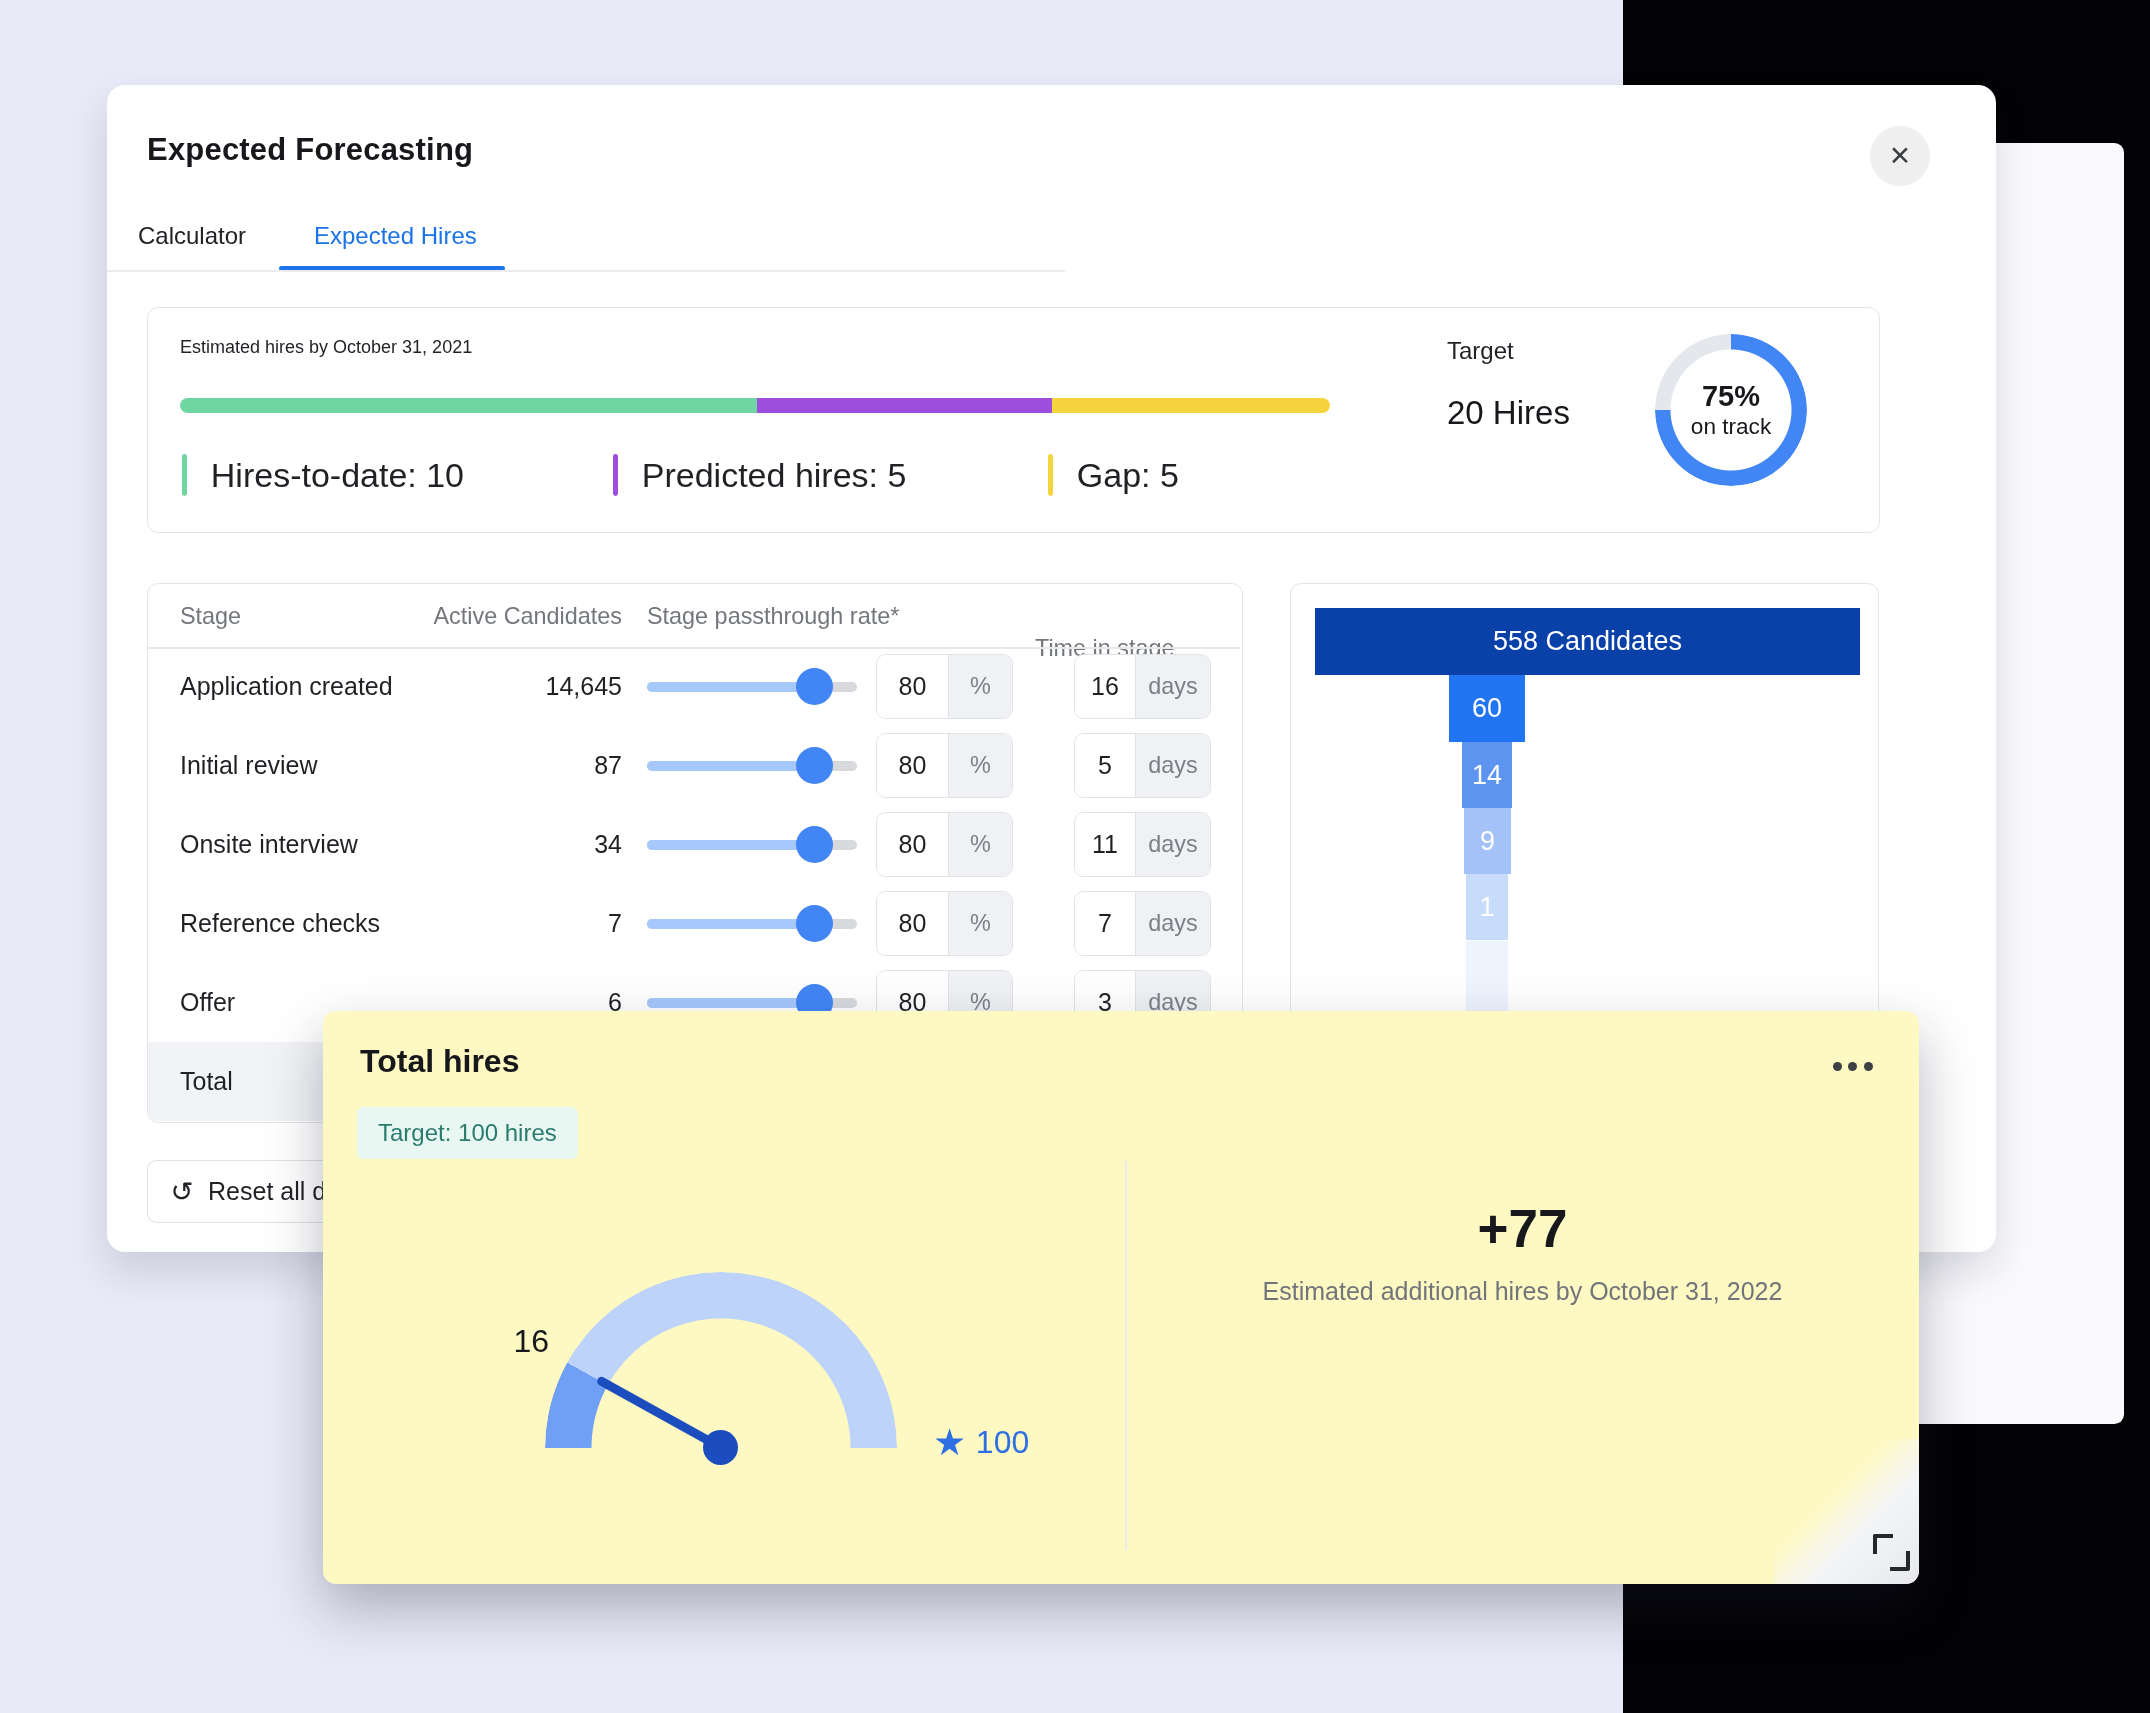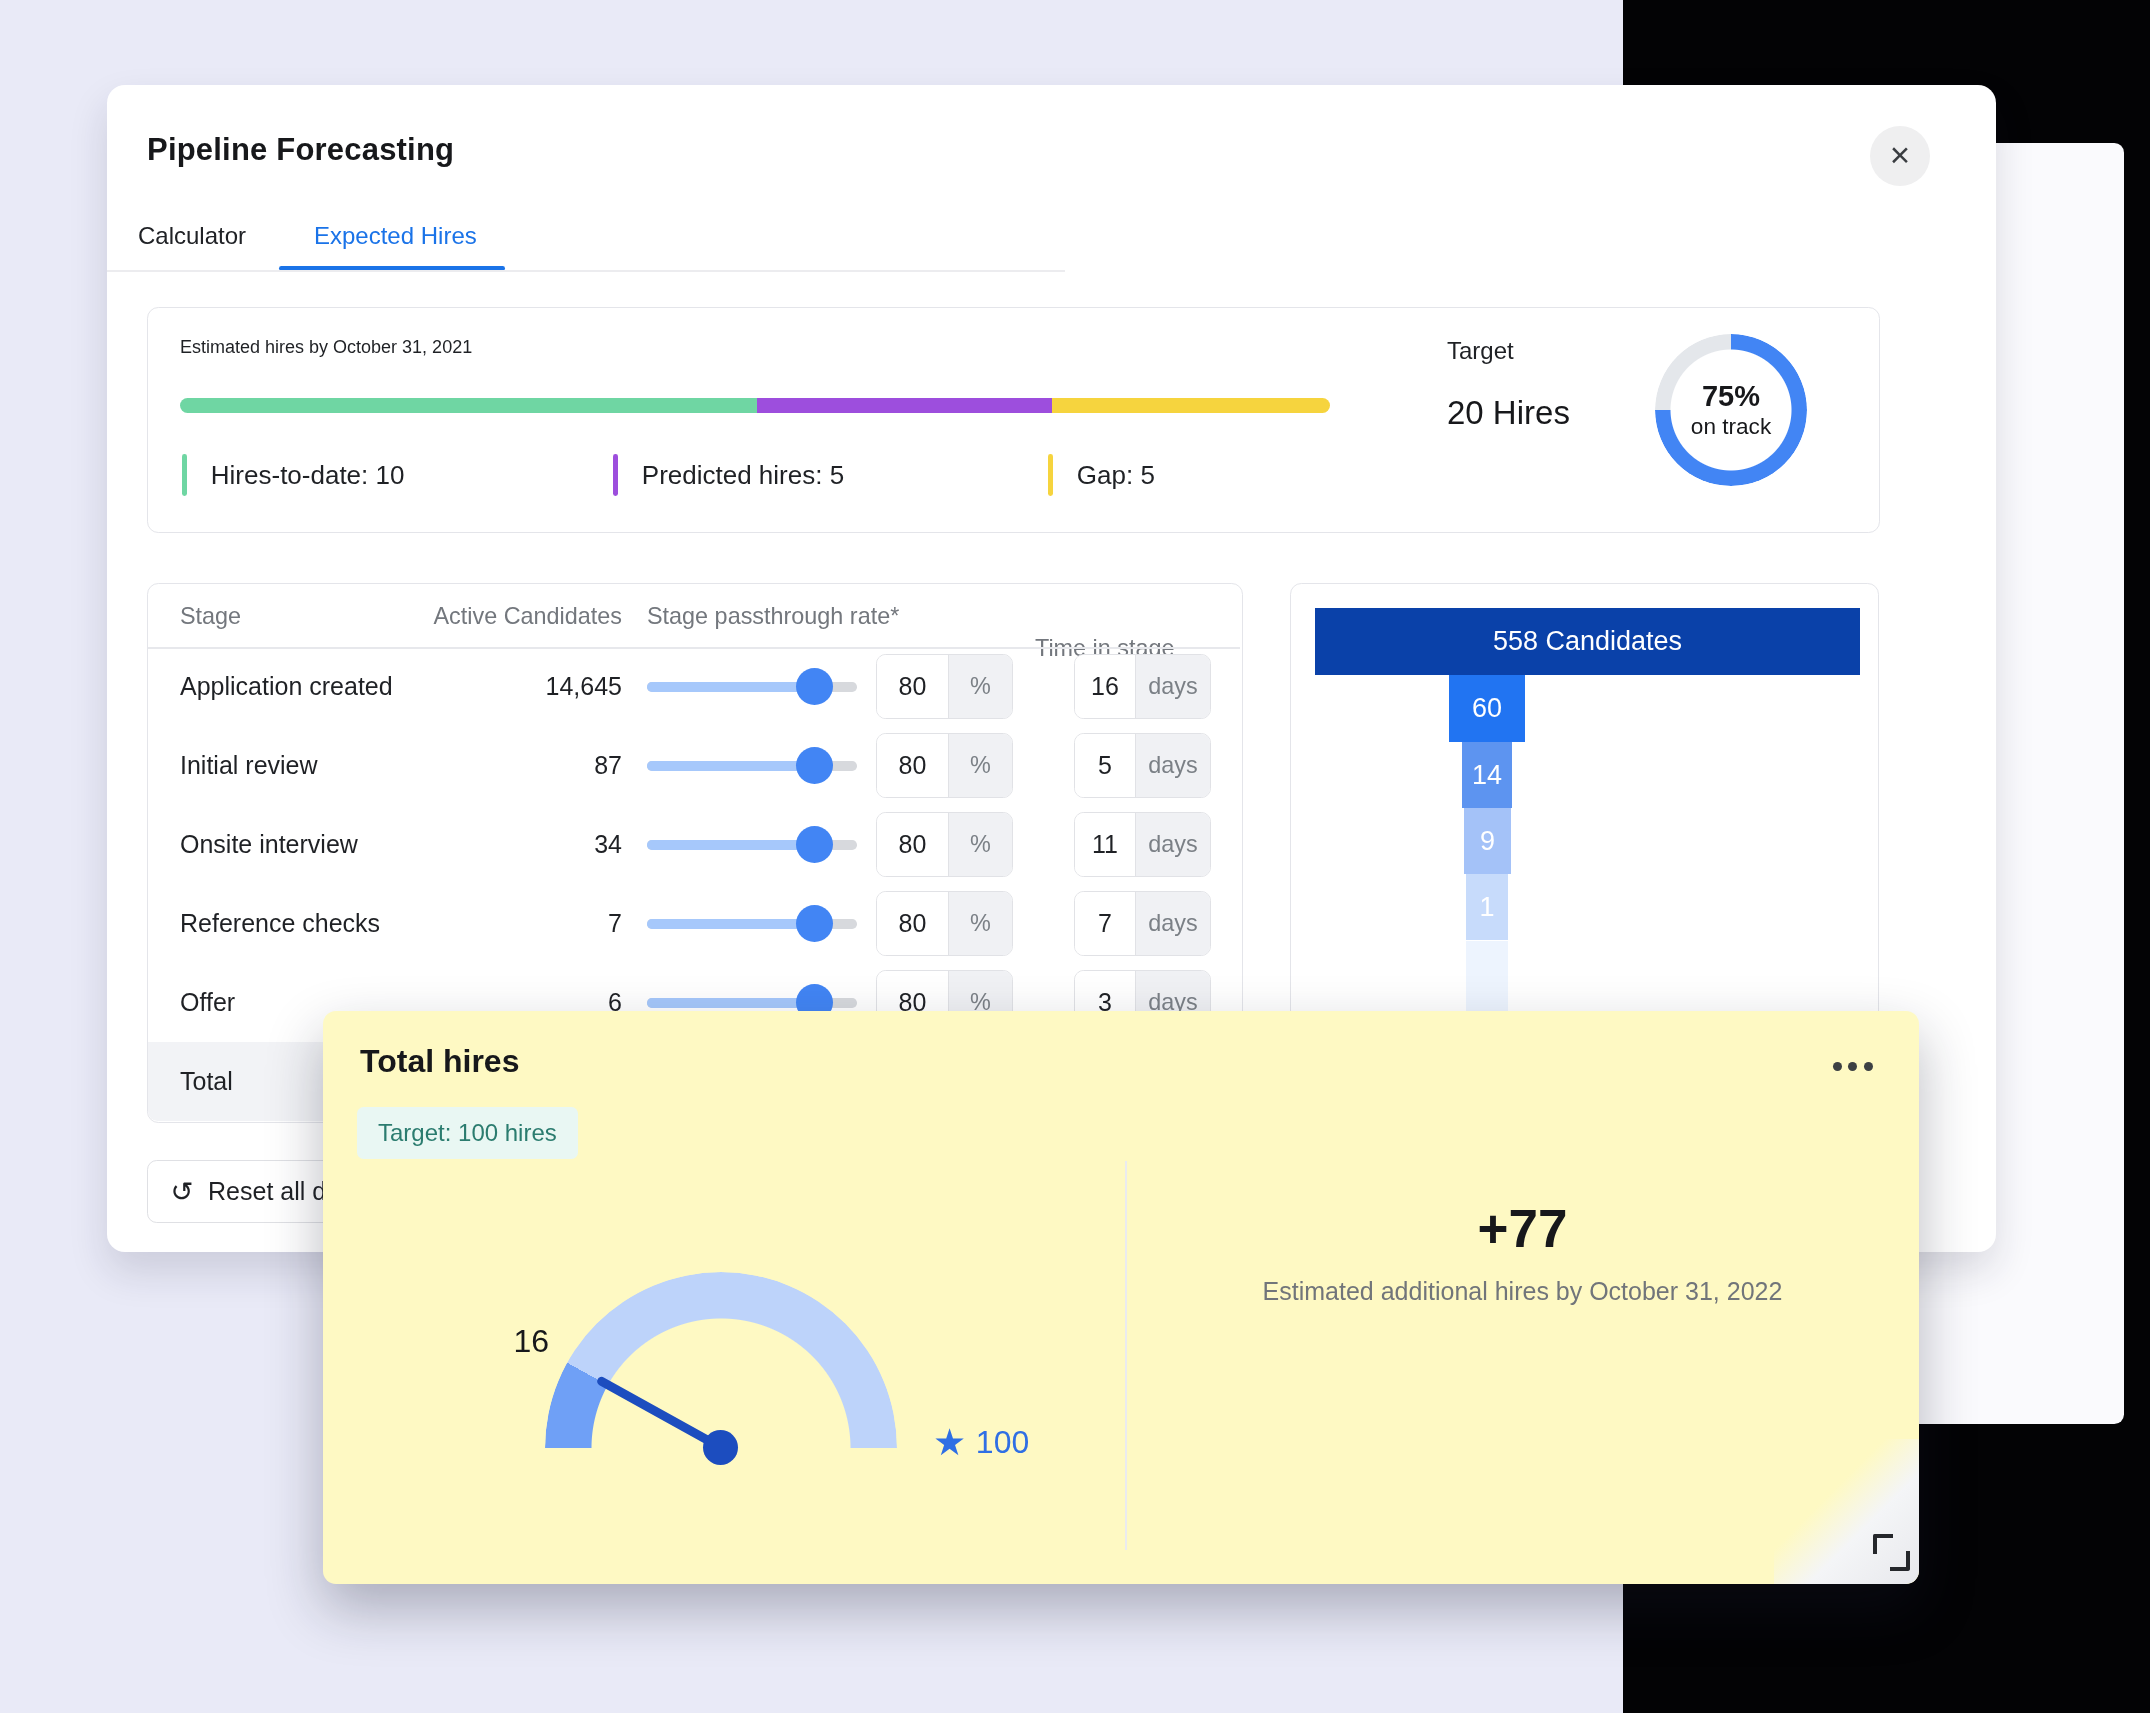--- a/index.html
+++ b/index.html
@@ -19,21 +19,21 @@
   #tab-underline{left:172px;top:181px;width:226px;height:4.8px;background:#1A73E8;border-radius:2.4px;}
   #tabbar-line{left:0;top:185px;width:958px;height:1.6px;background:#ECECEF;}
   .card{background:#fff;border:1.6px solid #E4E5EA;border-radius:11.3px;box-sizing:border-box;}
   
   #summary-card{left:40px;top:222px;width:1733px;height:226px;}
   #summary-title{left:32px;top:29px;font-size:18px;font-weight:500;color:#1F2125;}
   #stack-bar{left:32px;top:90px;width:1150px;height:15.3px;border-radius:8px;overflow:hidden;display:flex;}
   .seg{height:100%;}
   .legend-item{top:146px;height:42px;display:flex;align-items:center;}
   .legend-mark{width:4.8px;height:42px;border-radius:2.4px;margin-right:24px;}
-  .legend-label{font-size:26px;font-weight:500;color:#1F2125;}
+  .legend-label{font-size:34px;font-weight:500;color:#1F2125;}
   #target-label{left:1299px;top:29px;font-size:24px;color:#1F2125;}
   #target-value{left:1299px;top:86px;font-size:33px;font-weight:500;color:#17181B;}
   #donut{left:1507px;top:26px;width:152px;height:152px;border-radius:50%;
     -webkit-mask:radial-gradient(circle closest-side, transparent 0 60px, #000 61px 76px, transparent 77px);
     mask:radial-gradient(circle closest-side, transparent 0 60px, #000 61px 76px, transparent 77px);}
   #donut-center{left:1507px;top:26px;width:152px;height:152px;display:flex;flex-direction:column;align-items:center;justify-content:center;}
   #donut-pct{font-size:29px;font-weight:600;color:#17181B;}
   #donut-sub{font-size:22.6px;color:#17181B;margin-top:1.6px;}
   
   #table-card{left:40px;top:498px;width:1096px;height:540px;overflow:hidden;}
@@ -93,21 +93,21 @@
 </head>
 <body>
 
 <div id="stage">
 
   <div class="abs" id="black-panel"></div>
   <div class="abs" id="behind-panel"></div>
 
   <div class="abs" id="modal">
 
-    <div class="abs" id="modal-title">Pipeline Forecasting</div>
+    <div class="abs" id="modal-title">Expected Forecasting</div>
 
     <div class="abs" id="close-btn">
       <span>×</span>
     </div>
 
     <div class="abs tab" id="tab-calculator">Calculator</div>
     <div class="abs tab" id="tab-expected">Expected Hires</div>
     <div class="abs" id="tab-underline"></div>
     <div class="abs" id="tabbar-line"></div>
 

